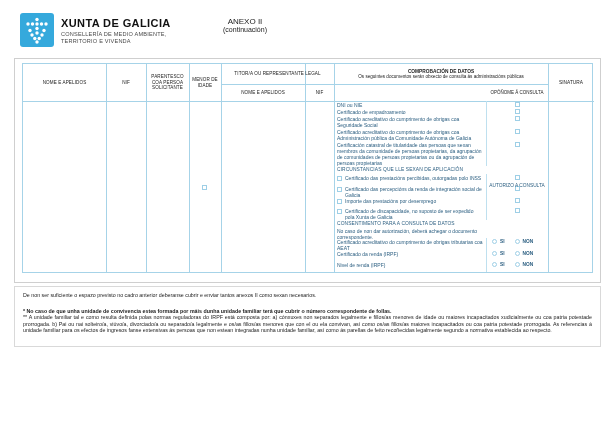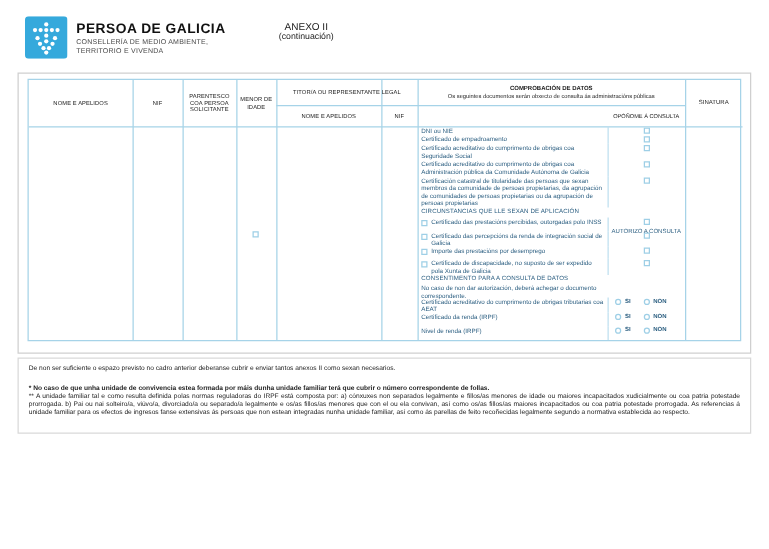--- a/index.html
+++ b/index.html
@@ -81,21 +81,21 @@
           <circle cx="24" cy="17.5" r="1.7"></circle>
         <circle cx="17" cy="20" r="1.7"></circle>
         <circle cx="12" cy="22" r="1.7"></circle>
           <circle cx="22" cy="22" r="1.7"></circle>
         <circle cx="14.8" cy="25.5" r="1.7"></circle>
           <circle cx="19.2" cy="25.5" r="1.7"></circle>
         <circle cx="17" cy="29" r="1.7"></circle>
       </g>
     </svg>
   </div>
-  <div class="org-name">PERSOA DE GALICIA</div>
+  <div class="org-name">XUNTA DE GALICIA</div>
   <div class="dept">
     <div>CONSELLERÍA DE MEDIO AMBIENTE,</div>
     <div>TERRITORIO E VIVENDA</div>
   </div>
   <div class="title-wrap">
     <div class="title">ANEXO II</div>
     <div class="subtitle">(continuación)</div>
   </div>
 
   <div class="table-outer"></div>

